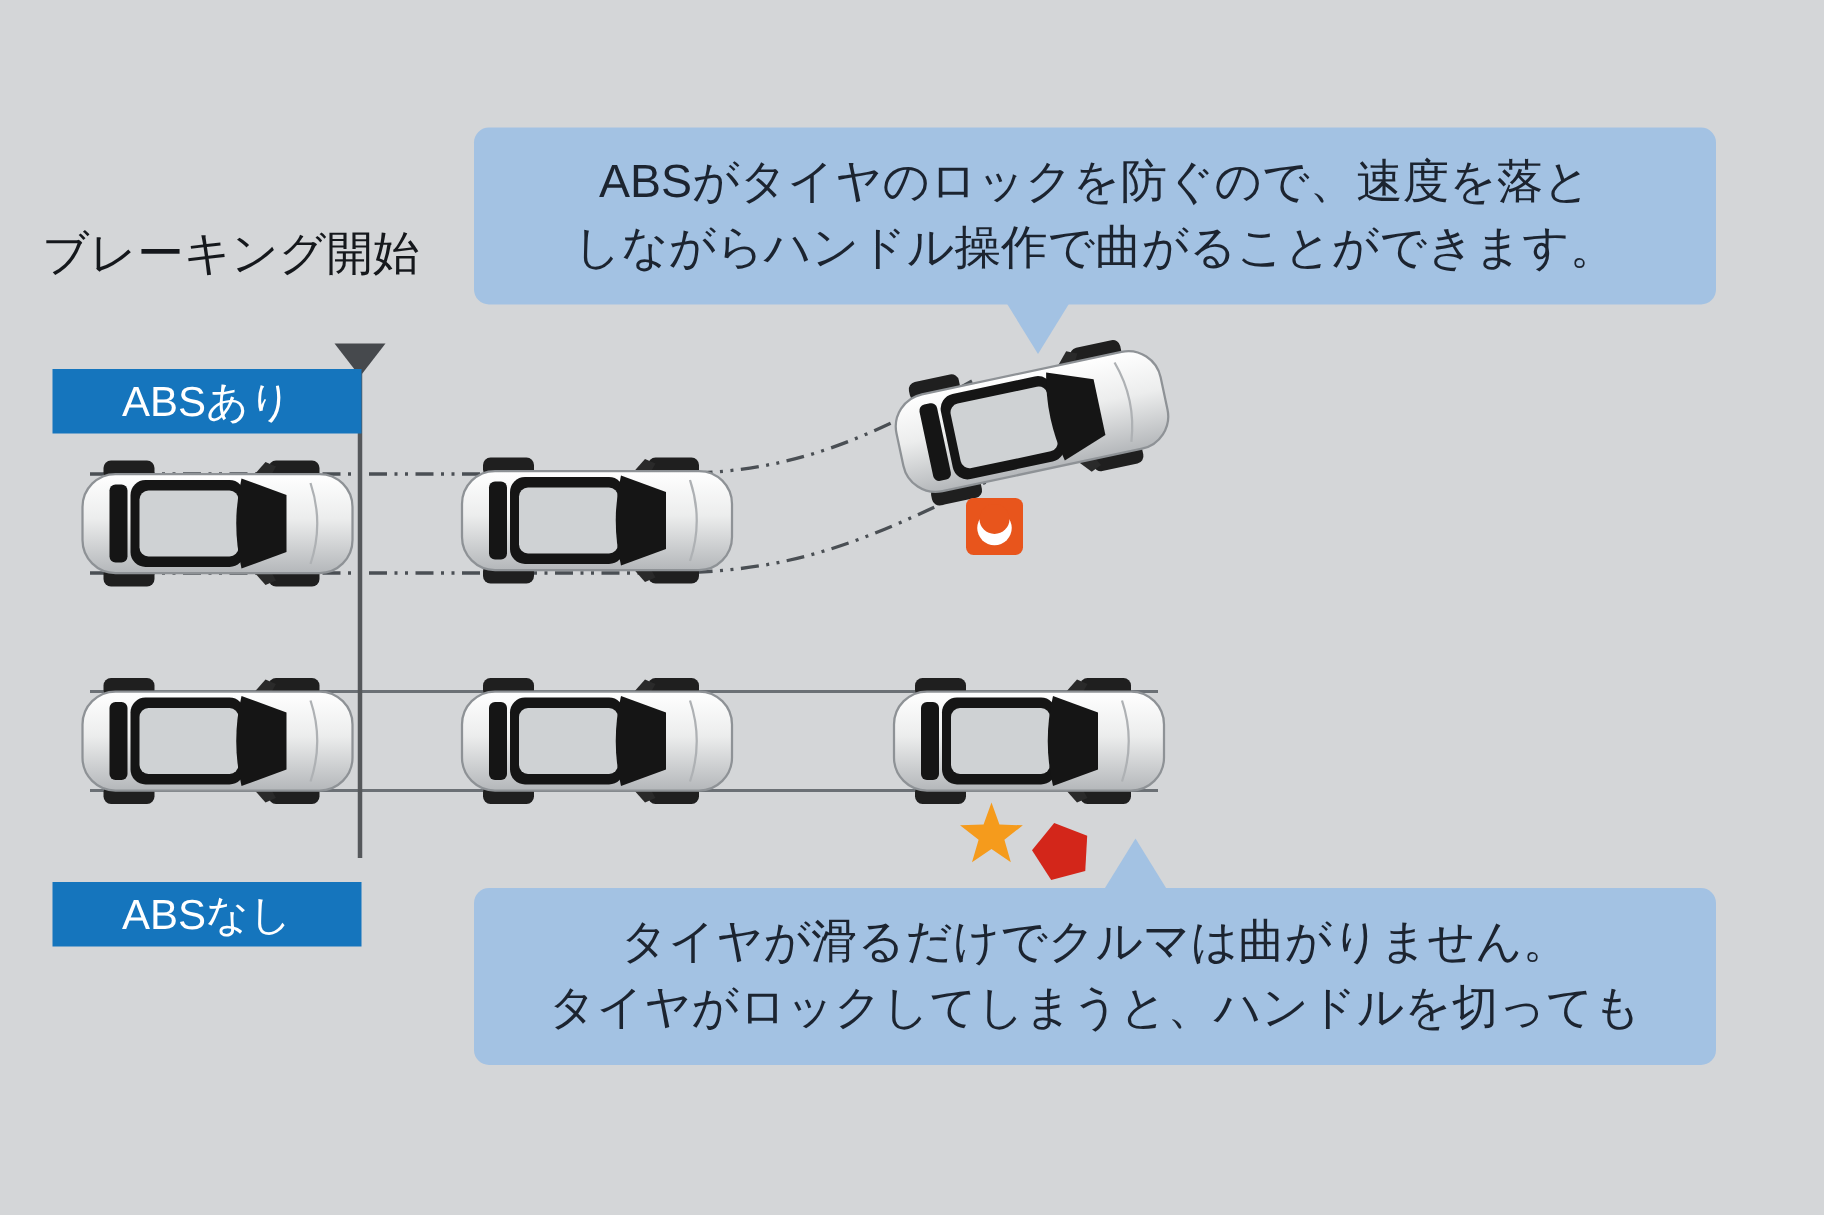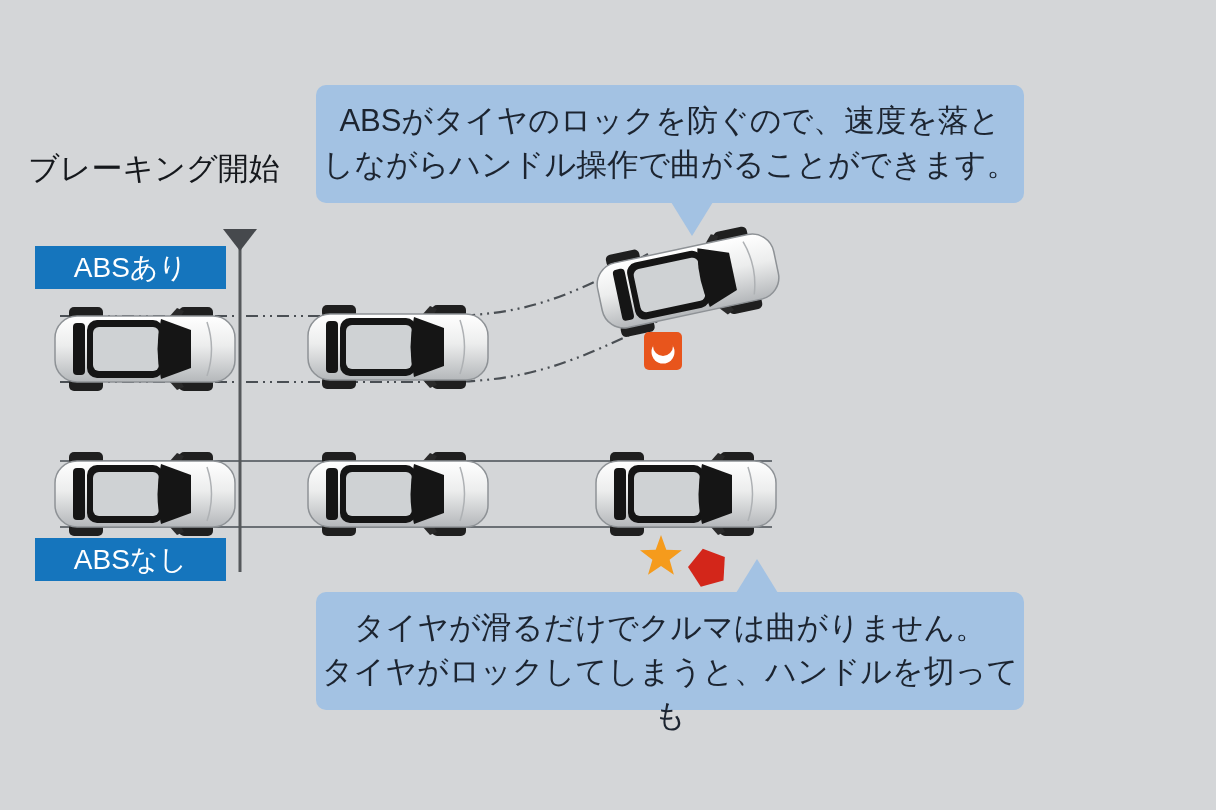--- a/index.html
+++ b/index.html
@@ -15,32 +15,32 @@
   }
   .canvas{ position:absolute; left:0; top:0; }
 
   .braking-label{
     position:absolute; left:28px; top:148px;
     font-size:31px; color:#15181c;
     white-space:nowrap;
   }
 
   .badge{
-    position:absolute; left:35px; width:191px; height:43px;
+    position:absolute; left:35px; width:206px; height:43px;
     background:var(--badge-bg,#1575bd);
     color:var(--badge-text,#ffffff);
     font-size:28px;
     display:flex; align-items:center; justify-content:center;
     white-space:nowrap;
   }
   .badge.on{ top:246px; }
-  .badge.off{ top:538px; }
+  .badge.off{ top:588px; }
 
   .bubble{
-    position:absolute; left:316px; width:708px; height:118px;
+    position:absolute; left:316px; width:828px; height:118px;
     background:var(--bubble-bg,#a3c2e3);
     border-radius:10px;
     color:var(--bubble-text,#1c2430);
     font-size:31px; line-height:44px; text-align:center;
     padding-top:14px;
   }
   .bubble.top{ top:85px; }
   .bubble.bottom{ top:592px; }
 
   .tail{

